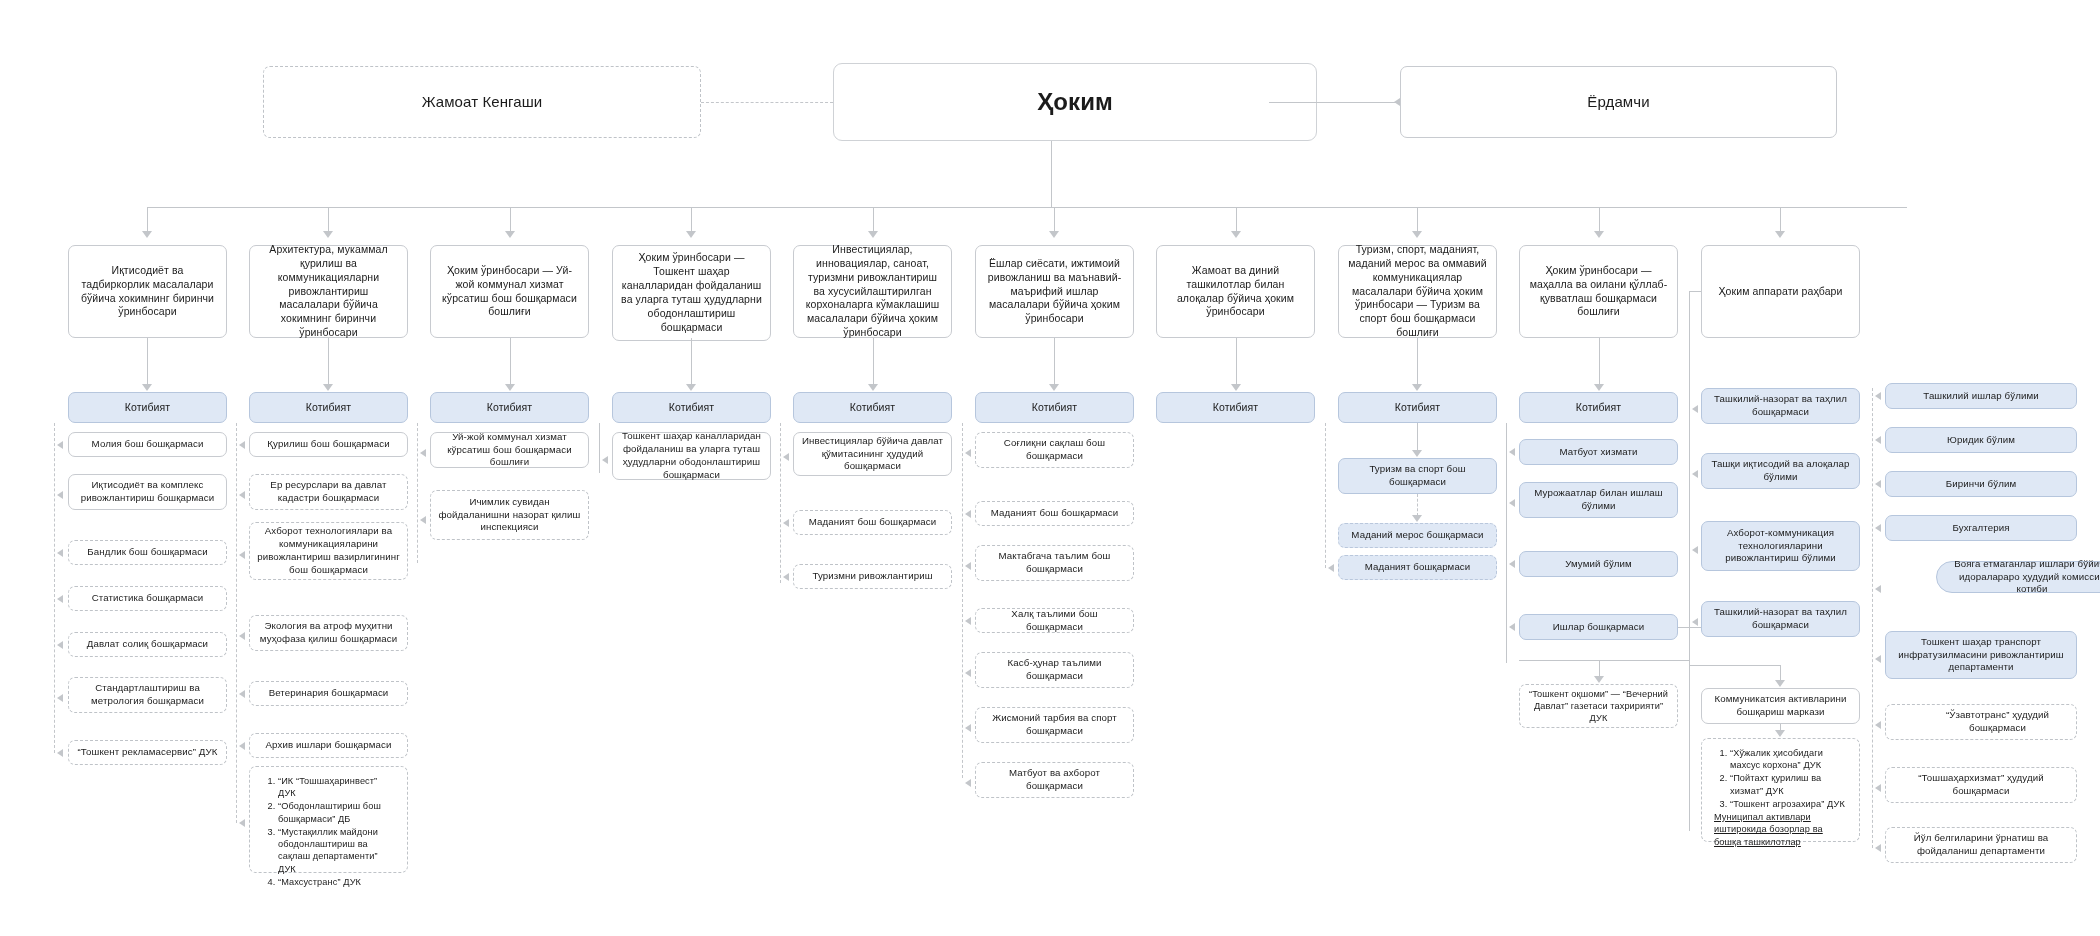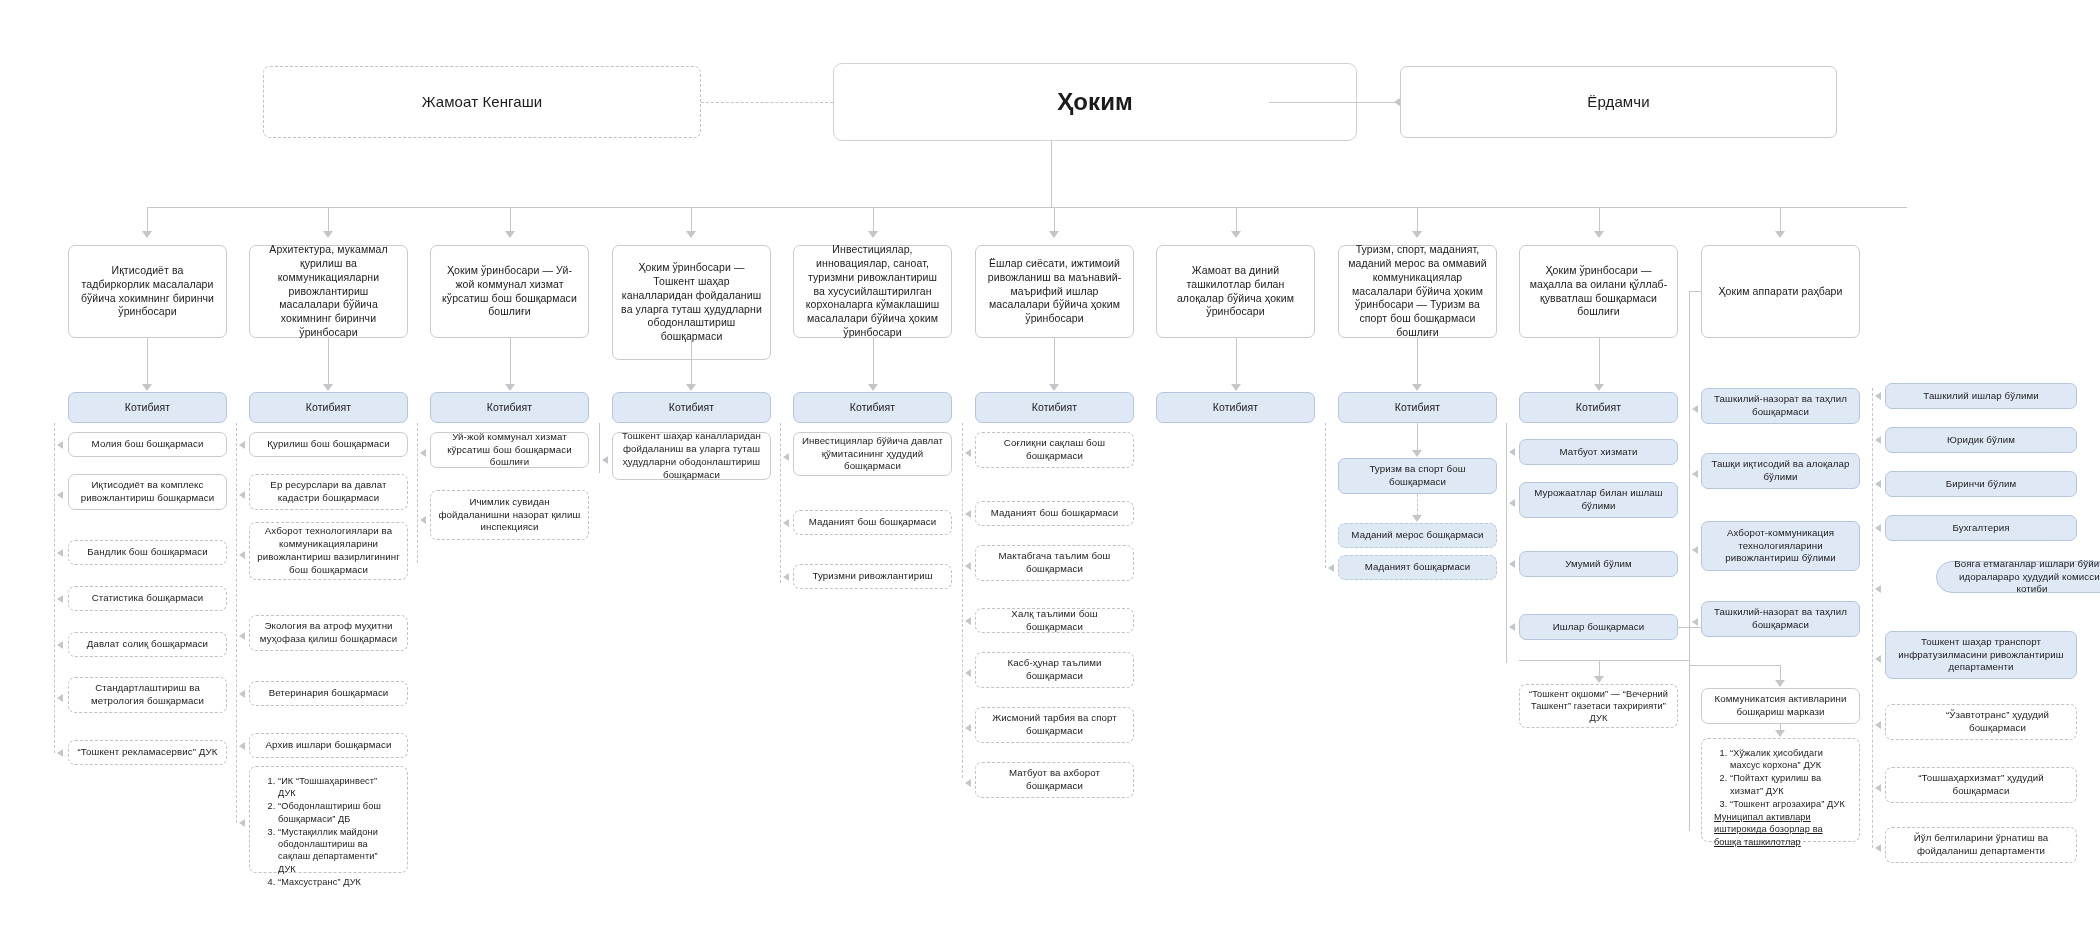--- a/index.html
+++ b/index.html
@@ -87,21 +87,21 @@
 </style>
 </head>
 <body>
 
 <div id="canvas">
 
   <div class="node peer dashed" style="left:263px; top:66px; width:438px; height:72px;">
     <span>Жамоат Кенгаши</span>
   </div>
 
-  <div class="node root" style="left:833px; top:63px; width:524px; height:78px;">
+  <div class="node root" style="left:833px; top:63px; width:484px; height:78px;">
     <span>Ҳоким</span>
   </div>
 
   <div class="node peer" style="left:1400px; top:66px; width:437px; height:72px;">
     <span>Ёрдамчи</span>
   </div>
 
   <div class="ln dash-h" style="left:701px; top:102px; width:132px;"></div>
 
   <div class="ln h" style="left:1269px; top:102px; width:131px;"></div>
@@ -124,21 +124,21 @@
   </div>
 
   <div class="ln v" style="left:510px; top:207px; height:25px;"></div>
   <div class="arrow-d" style="left:505px; top:231px;"></div>
   <div class="node dept" style="left:430px; top:245px; width:159px; height:93px;">
     <span>Ҳоким ўринбосари — Уй-жой коммунал хизмат кўрсатиш бош бошқармаси бошлиғи</span>
   </div>
 
   <div class="ln v" style="left:691px; top:207px; height:25px;"></div>
   <div class="arrow-d" style="left:686px; top:231px;"></div>
-  <div class="node dept" style="left:612px; top:245px; width:159px; height:115px;">
+  <div class="node dept" style="left:612px; top:245px; width:159px; height:96px;">
     <span>Ҳоким ўринбосари — Тошкент шаҳар каналларидан фойдаланиш ва уларга туташ ҳудудларни ободонлаштириш бошқармаси</span>
   </div>
 
   <div class="ln v" style="left:873px; top:207px; height:25px;"></div>
   <div class="arrow-d" style="left:868px; top:231px;"></div>
   <div class="node dept" style="left:793px; top:245px; width:159px; height:93px;">
     <span>Инвестициялар, инновациялар, саноат, туризмни ривожлантириш ва хусусийлаштирилган корхоналарга кўмаклашиш масалалари бўйича ҳоким ўринбосари</span>
   </div>
 
   <div class="ln v" style="left:1054px; top:207px; height:25px;"></div>
@@ -417,21 +417,21 @@
   <div class="node leaf blue" style="left:1519px; top:614px; width:159px; height:26px;">
     <span>Ишлар бошқармаси</span>
   </div>
 
   <div class="ln h" style="left:1678px; top:627px; width:32px;"></div>
 
   <div class="ln h" style="left:1519px; top:660px; width:170px;"></div>
   <div class="ln v" style="left:1599px; top:660px; height:18px;"></div>
   <div class="arrow-d" style="left:1594px; top:676px;"></div>
   <div class="node tiny dashed" style="left:1519px; top:684px; width:159px; height:44px;">
-    <span>“Тошкент оқшоми” — “Вечерний Ташкент” газетаси тахририяти” ДУК</span>
+    <span>“Тошкент оқшоми” — “Вечерний Давлат” газетаси тахририяти” ДУК</span>
   </div>
 
   <div class="ln v" style="left:1689px; top:291px; height:540px;"></div>
   <div class="ln h" style="left:1689px; top:291px; width:12px;"></div>
 
   <div class="arrow-l" style="left:1692px; top:405px;"></div>
   <div class="node leaf blue" style="left:1701px; top:388px; width:159px; height:36px;">
     <span>Ташкилий-назорат ва таҳлил бошқармаси</span>
   </div>
 

